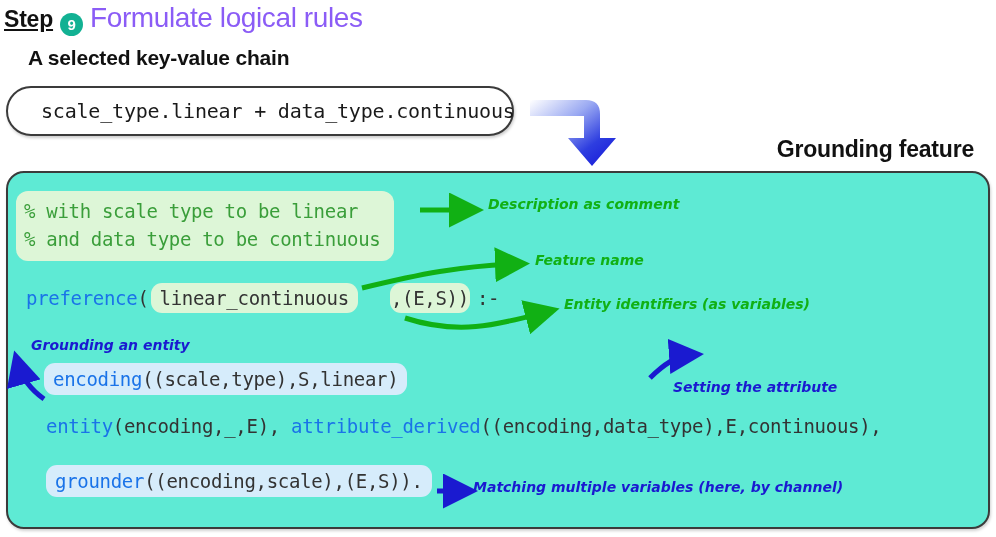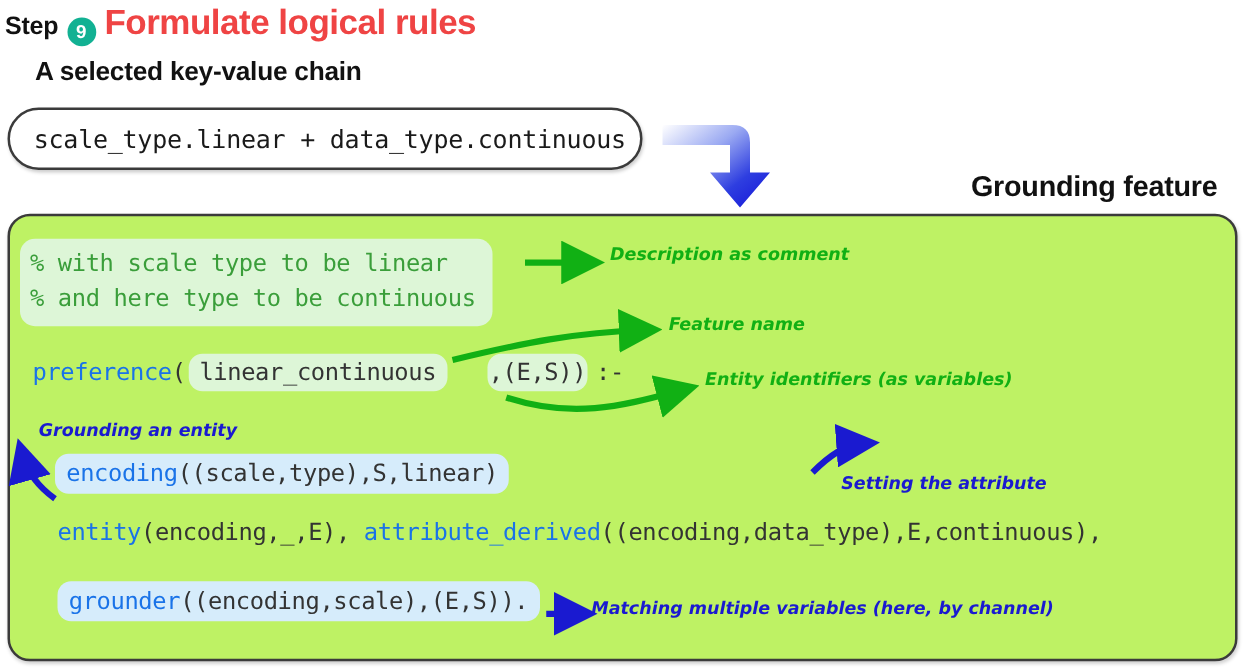--- a/index.html
+++ b/index.html
@@ -19,45 +19,46 @@
   
   #step-header {
     position: absolute;
     left: 4px;
     top: 2px;
     display: flex;
     align-items: baseline;
     white-space: nowrap;
   }
   #step-word {
-    font-size: 20px;
+    font-size: 23px;
     font-weight: bold;
     color: #111111;
     letter-spacing: -0.2px;
+    text-decoration: underline;
   }
   #step-badge {
     width: 23px;
     height: 23px;
     border-radius: 50%;
     background: #12b193;
     color: #ffffff;
     font-size: 15px;
     font-weight: bold;
     display: inline-flex;
     align-items: center;
     justify-content: center;
     margin: 0 7px;
     position: relative;
     top: 3px;
     flex: 0 0 auto;
   }
   #step-title {
     font-size: 28px;
-    font-weight: bold;
-    color: #ef4444;
+    font-weight: normal;
+    color: #8b5cf6;
     letter-spacing: -0.4px;
   }
 
   
   #chain-label {
     position: absolute;
     left: 28px;
     top: 46px;
     font-size: 21px;
     font-weight: bold;
@@ -78,21 +79,21 @@
     border-radius: 26px;
     background: #ffffff;
     display: flex;
     align-items: center;
     box-shadow: 1px 2px 3px rgba(0,0,0,0.20);
   }
   #chain-text {
     font-family: "DejaVu Sans Mono", "Liberation Mono", monospace;
     font-size: 20px;
     color: #1a1a1a;
-    padding-left: 19px;
+    padding-left: 33px;
     white-space: nowrap;
     letter-spacing: -0.2px;
   }
 
   
   #bend-arrow {
     position: absolute;
     left: 528px;
     top: 88px;
     width: 110px;
@@ -114,21 +115,21 @@
   
   #feature-card {
     position: absolute;
     left: 6px;
     top: 171px;
     width: 984px;
     height: 358px;
     box-sizing: border-box;
     border: 2px solid #3b3b3b;
     border-radius: 18px;
-    background: #bef264;
+    background: #5eead4;
     box-shadow: 1px 2px 3px rgba(0,0,0,0.18);
     overflow: hidden;
   }
 
   
   .code {
     font-family: "DejaVu Sans Mono", "Liberation Mono", monospace;
     font-size: 19px;
     letter-spacing: -0.3px;
     white-space: pre;
@@ -254,21 +255,21 @@
   </defs>
   <path d="M 2 12 L 58 12 Q 72 12 72 26 L 72 50 L 88 50 L 64 78 L 40 50 L 56 50 L 56 28 L 2 28 Z" fill="url(#gradFlow)"></path>
 </svg>
 
 <div id="rendered-label">Grounding feature</div>
 
 <div id="feature-card">
 
   <div id="comment-block">
     <div class="code gcomment">% with scale type to be linear</div>
-    <div class="code gcomment">% and here type to be continuous</div>
+    <div class="code gcomment">% and data type to be continuous</div>
   </div>
 
   <div id="pref-line">
     <span class="code pred">preference</span>
       <span class="code">(</span>
     <span class="code hl-green" style="margin-left:2px;">linear_continuous</span>
     <span class="code hl-green-tight">,(E,S))</span>
     <span class="code" style="margin-left:7px;">:-</span>
   </div>
 

